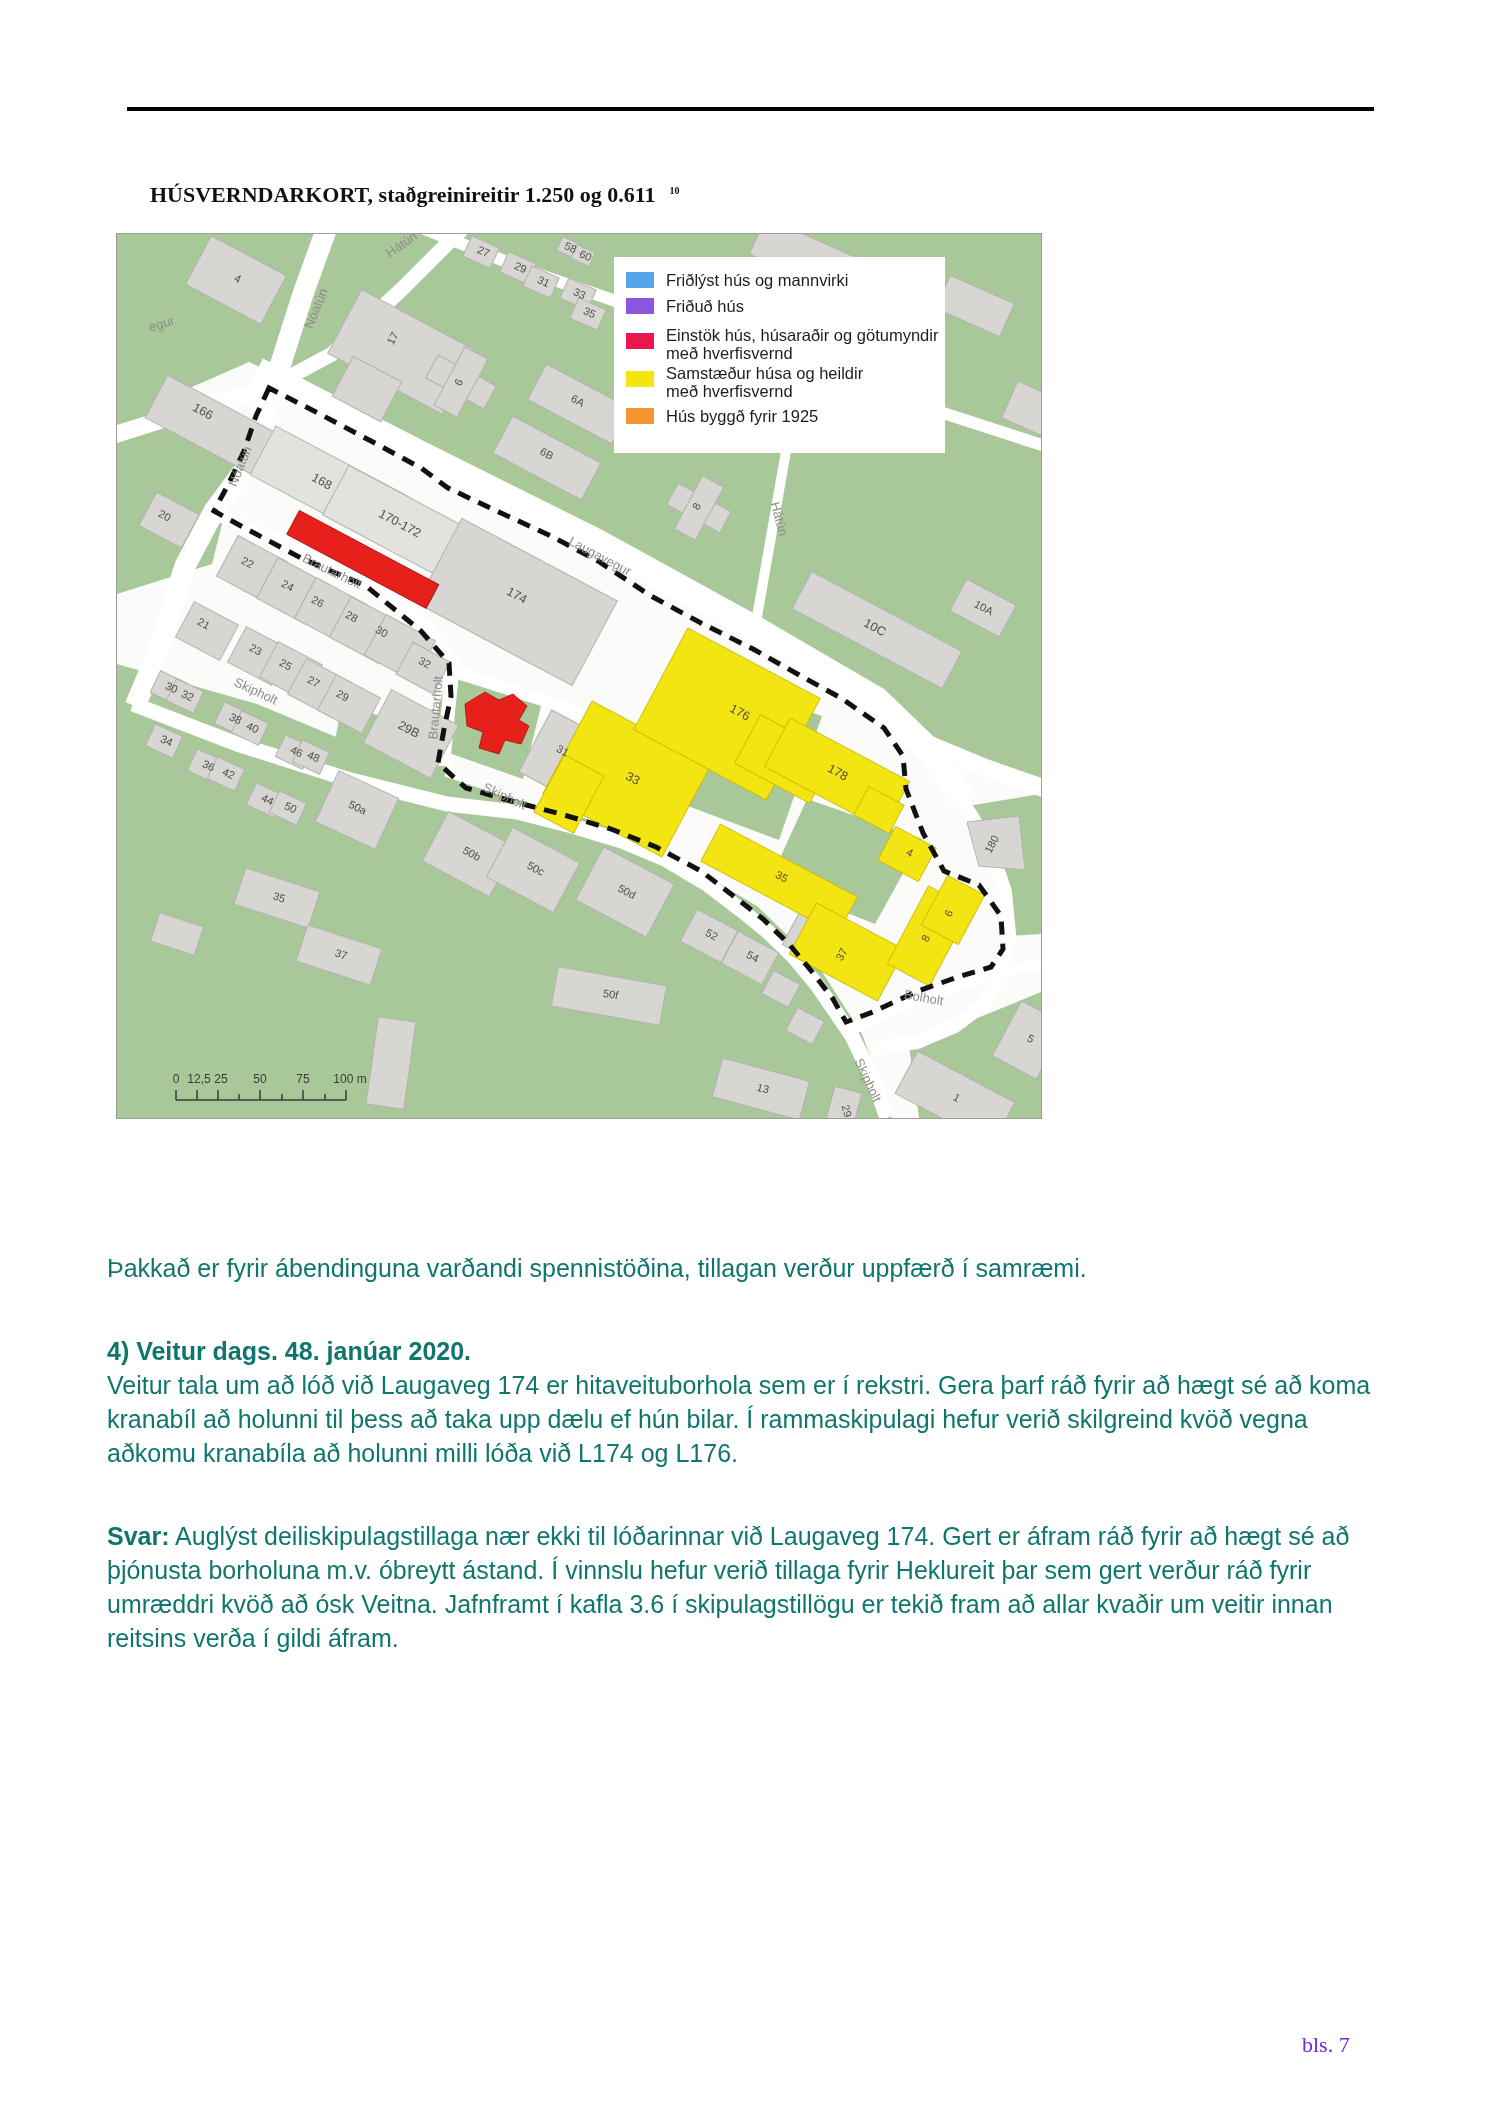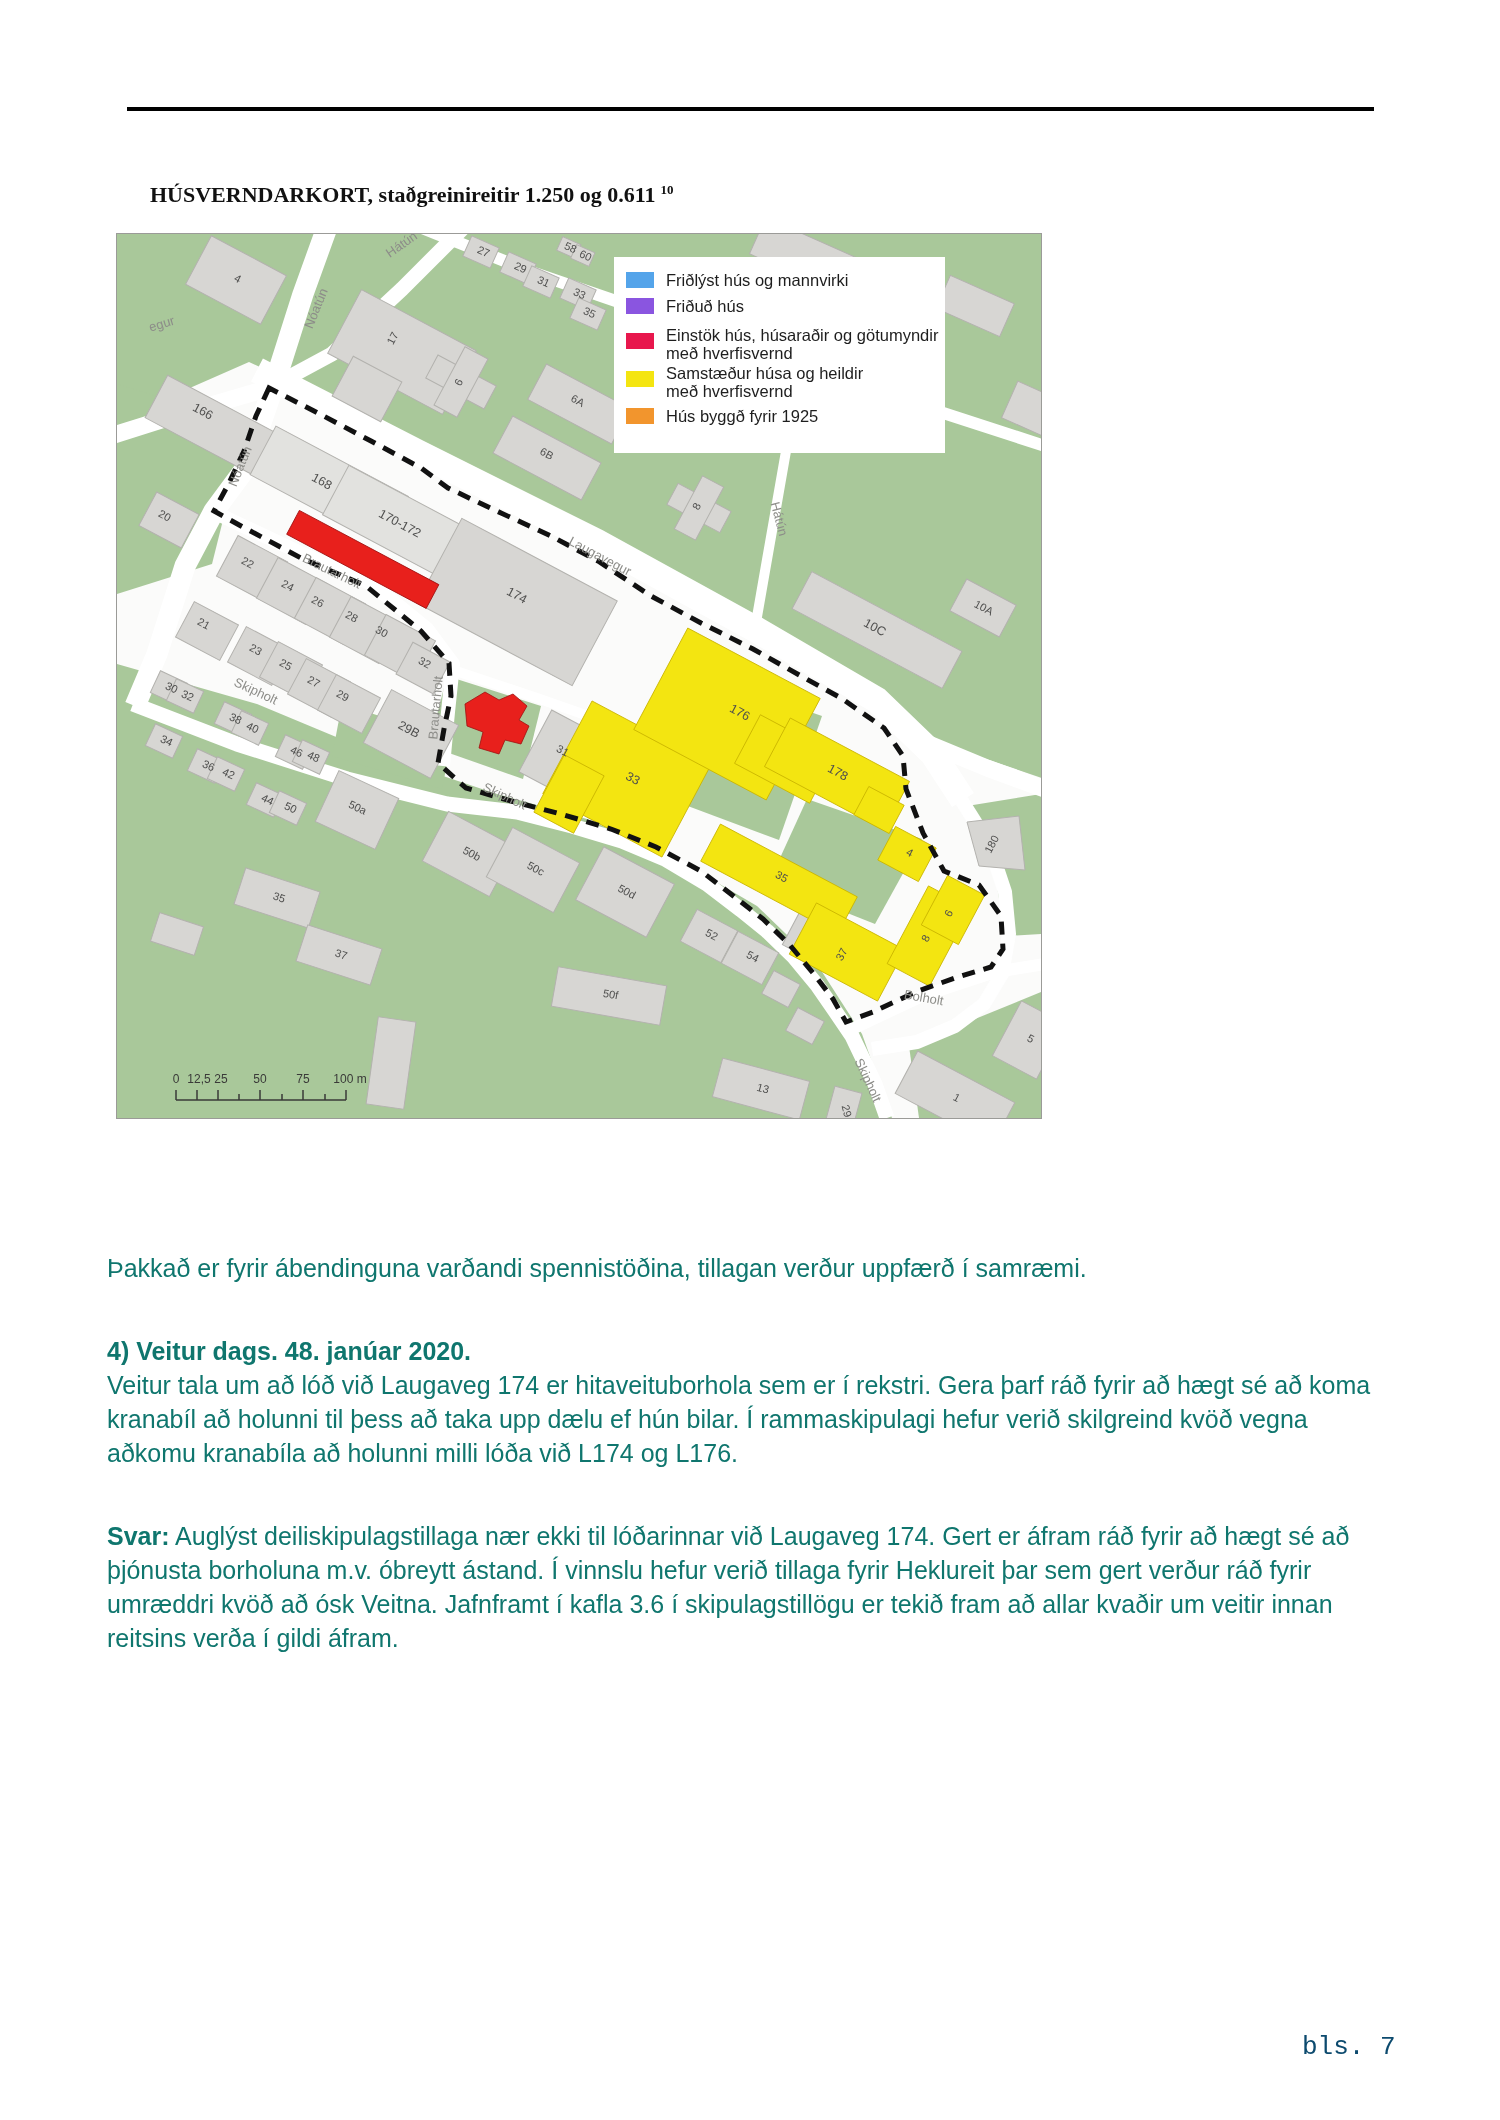--- a/index.html
+++ b/index.html
@@ -1,31 +1,31 @@
 <!DOCTYPE html>
 <html><head>
 <meta charset="utf-8">
 <style>
   html,body{margin:0;padding:0;background:#e9e9e9;}
   .page{position:relative;width:1500px;height:2120px;background:#ffffff;overflow:hidden;
         font-family:"Liberation Sans",sans-serif;color:#1a1a1a;}
   .header-rule{position:absolute;left:127px;top:107px;width:1247px;height:4px;background:#000;}
   .doc-title{position:absolute;left:150px;top:182px;font-family:"Liberation Serif",serif;
              font-weight:bold;font-size:22px;color:#111;}
-  .doc-title sup{font-size:13px;margin-left:5px;}
+  .doc-title sup{font-size:10px;margin-left:14px;}
   .map-frame{position:absolute;left:116px;top:233px;width:924px;height:884px;
              border:1px solid #9b9b98;background:#fff;}
   .map-frame svg{display:block;width:100%;height:100%;}
   .body-text{position:absolute;left:107px;width:1293px;font-size:25px;line-height:34px;color:#0f766e;}
   .p1{top:1226px;}
   .blk2{top:1334px;}
   .blk3{top:1519px;}
   .bold{font-weight:bold;}
-  .footer{position:absolute;left:1302px;top:2032px;font-family:Liberation Mono, monospace;
-          font-size:26px;color:#0c4a6e;}
+  .footer{position:absolute;left:1302px;top:2032px;font-family:Liberation Serif, serif;
+          font-size:22px;color:#6d28d9;}
   
   .greens{stroke:none;}
   .street{fill:none;stroke-linejoin:round;}
   .bld{stroke:#b3b2ae;stroke-width:1;}
   .bld-light{fill:#e2e2df;}
   .redb{stroke:#a00f0f;stroke-width:0.8;}
   .yelb{stroke:#c9b400;stroke-width:0.8;}
   .bl{font-size:11px;fill:#4f4f4e;text-anchor:middle;font-family:"Liberation Sans",sans-serif;}
   .bl2{font-size:12.5px;}
   .sl{font-size:13px;fill:#8d8d89;text-anchor:middle;font-family:"Liberation Sans",sans-serif;}

